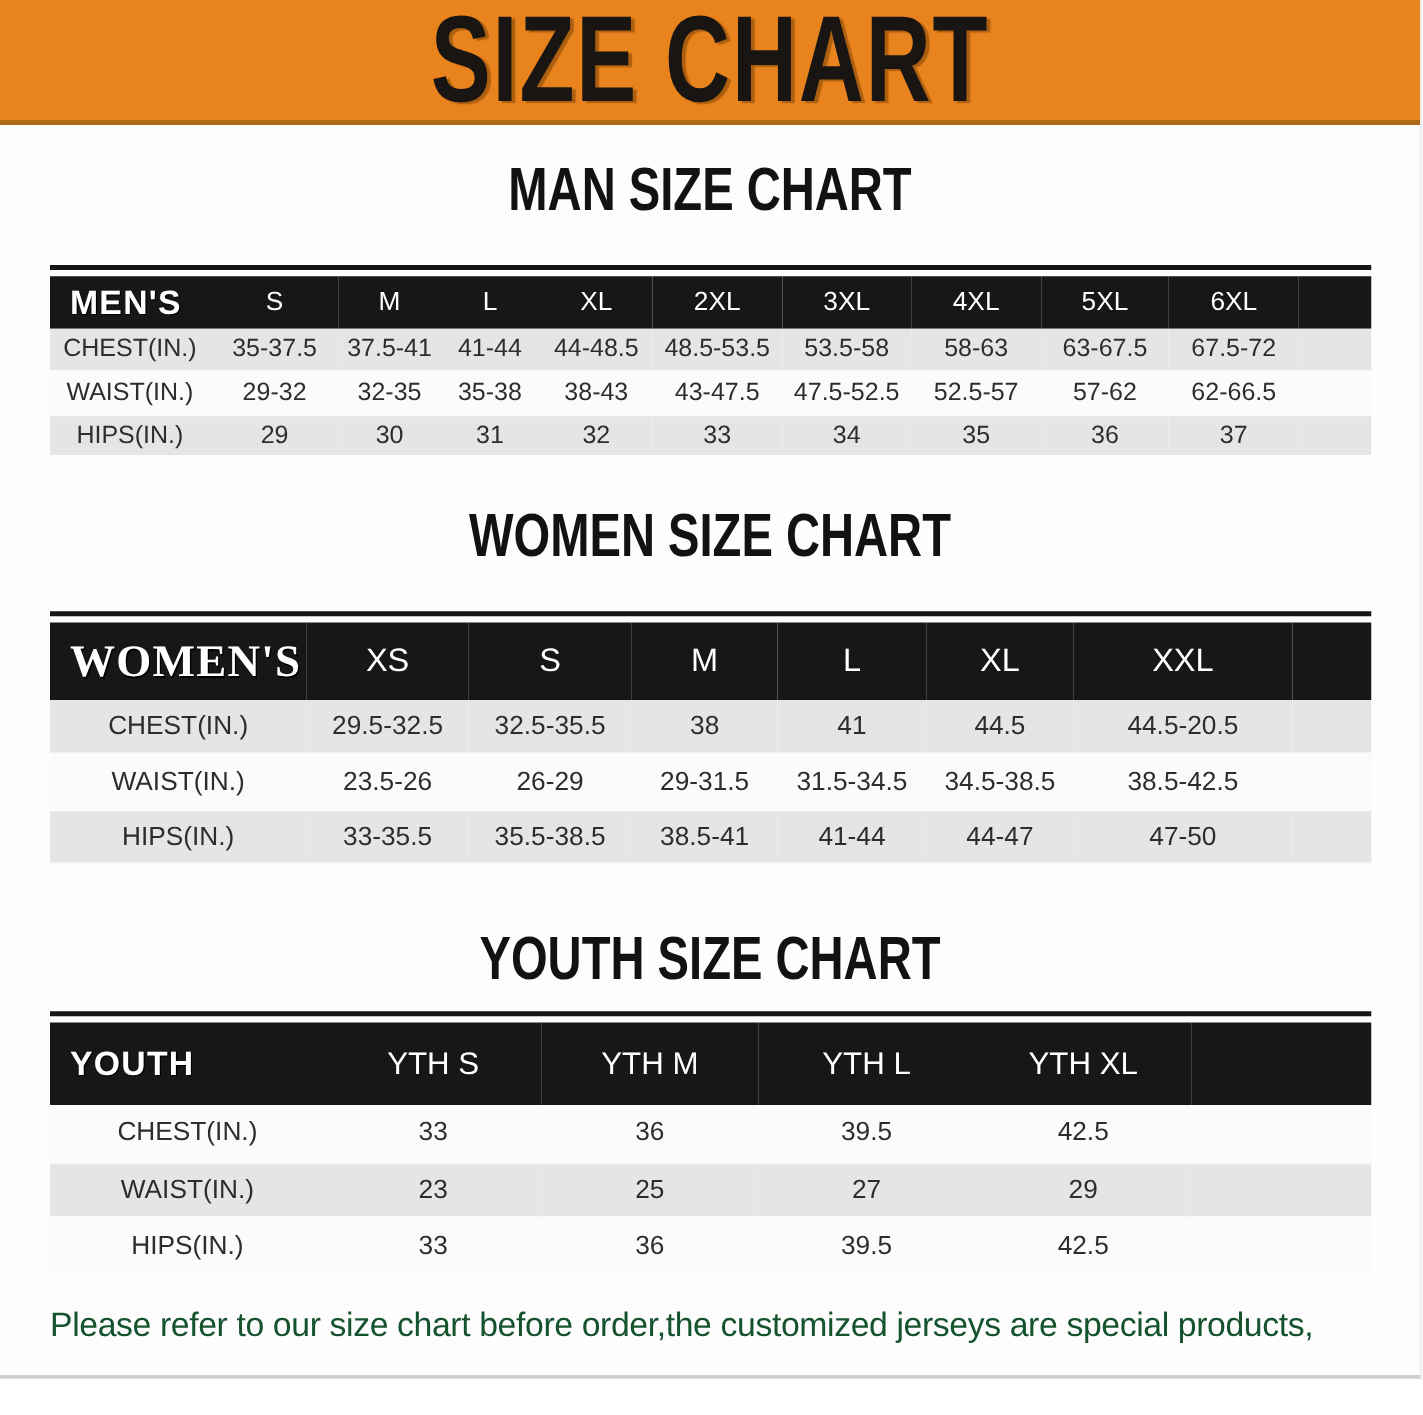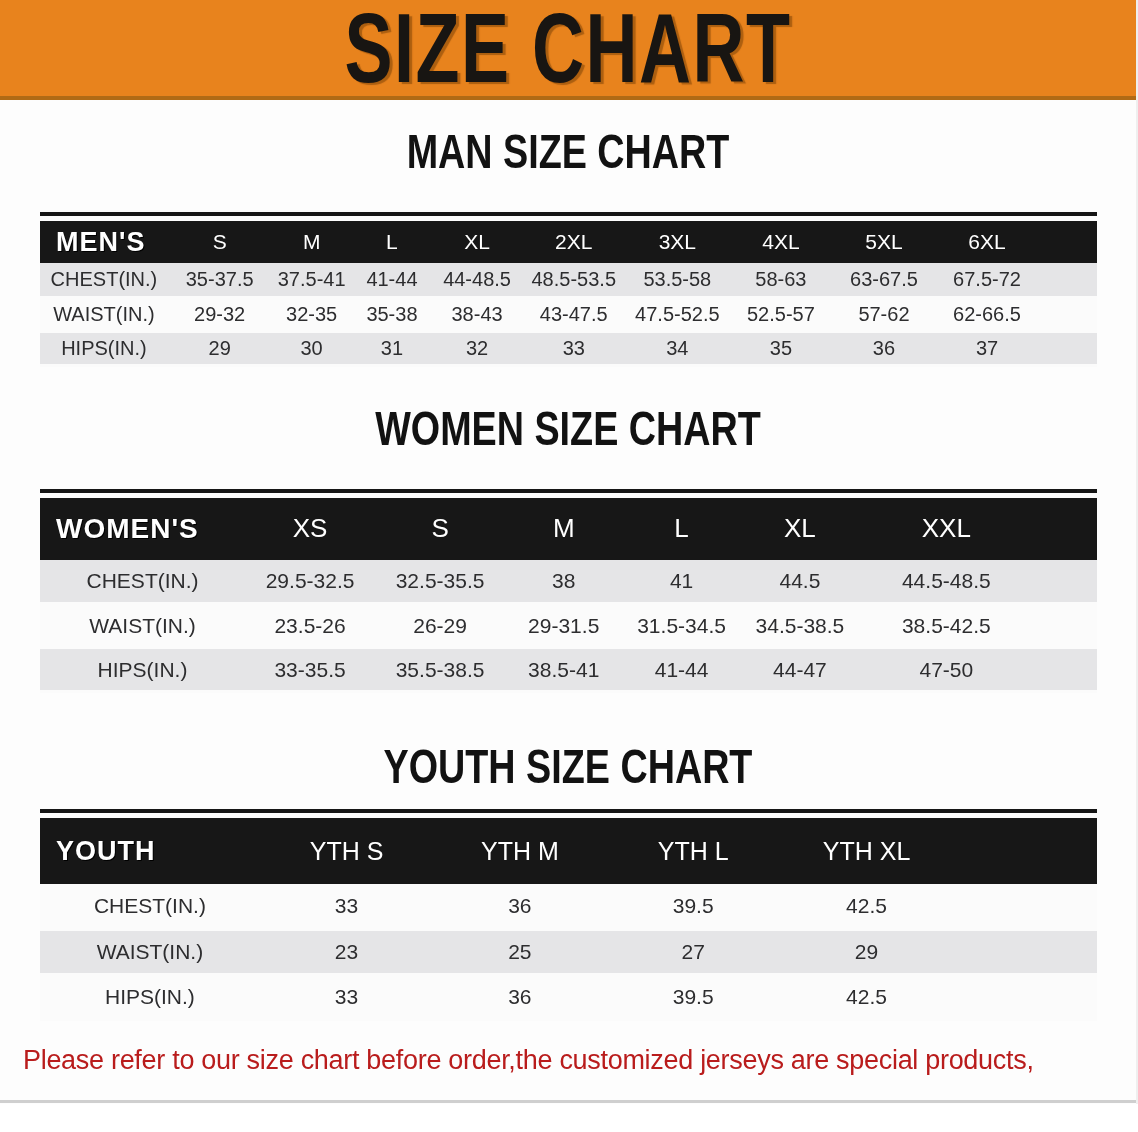--- a/index.html
+++ b/index.html
@@ -87,35 +87,35 @@
   table.size-table tbody tr { border-bottom:3px solid #fbfbfb; }
 
   
   .men thead th            { height:42px; font-size:21px; font-weight:700; }
   .men thead th.corner     { font-size:27px; }
   .men tbody tr            { height:34px; }
   .men tbody th, .men tbody td { font-size:20px; }
 
   
   .women thead th          { height:62px; font-size:26px; }
-  .women thead th.corner   { font-size:28px; }
+  .women thead th.corner   { font-size:36px;font-family:Liberation Serif, serif; }
   .women tbody tr          { height:44px; }
   .women tbody th, .women tbody td { font-size:21px; }
 
   
   .youth thead th          { height:66px; font-size:25px; }
   .youth thead th.corner   { font-size:27px; font-weight:700; }
   .youth tbody tr          { height:45px; border-bottom:2px solid #d8d8d8; }
   .youth tbody th, .youth tbody td { font-size:21px; }
   .youth-wrap { margin-top:0; }
 
   
   .disclaimer {
-    margin:16px 0 0 23px;
-    color:#b91c1c;
+    margin:16px 0 0 40px;
+    color:#14532d;
   }
   .disclaimer p {
     margin:0;
     font-size:27px;
     line-height:47px;
     letter-spacing:-0.3px;
     white-space:nowrap;
     font-weight:400;
   }
 
@@ -240,21 +240,21 @@
             </tr>
           </thead>
           <tbody>
             <tr class="r-gray">
               <th class="rowlabel">CHEST(IN.)</th>
               <td class="val">29.5-32.5</td>
               <td class="val">32.5-35.5</td>
               <td class="val">38</td>
               <td class="val">41</td>
               <td class="val">44.5</td>
-              <td class="val">44.5-48.5</td>
+              <td class="val">44.5-20.5</td>
               <td class="spacer"></td>
             </tr>
             <tr class="r-white">
               <th class="rowlabel">WAIST(IN.)</th>
               <td class="val">23.5-26</td>
               <td class="val">26-29</td>
               <td class="val">29-31.5</td>
               <td class="val">31.5-34.5</td>
               <td class="val">34.5-38.5</td>
               <td class="val">38.5-42.5</td>

